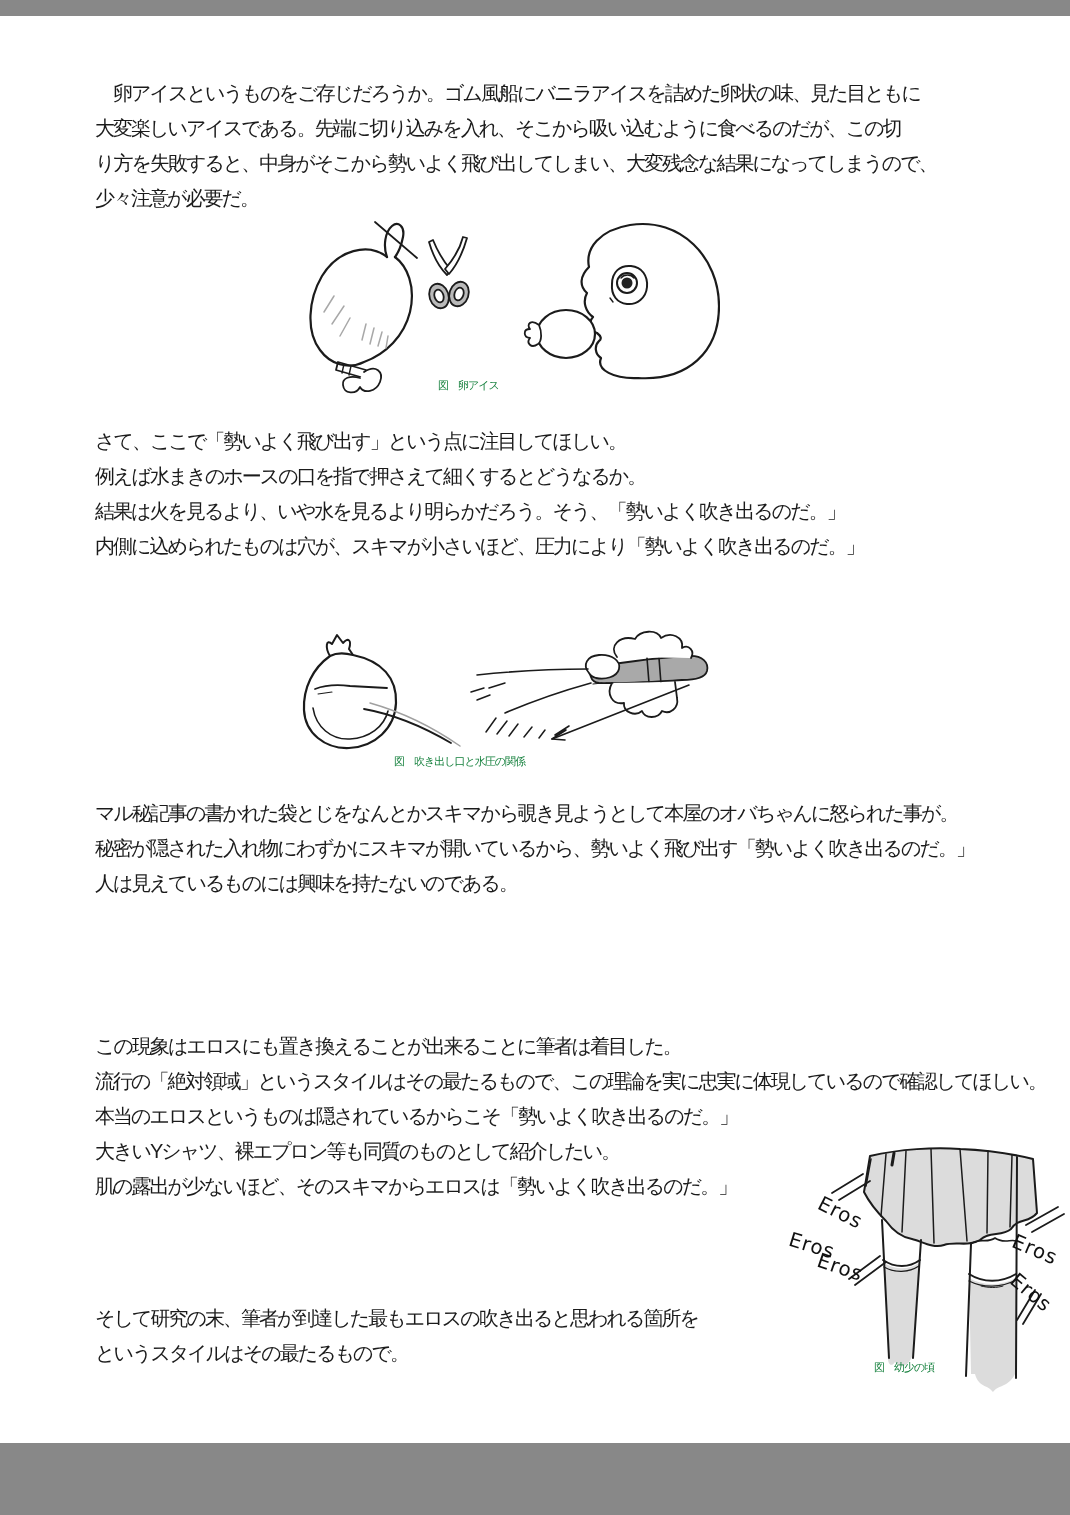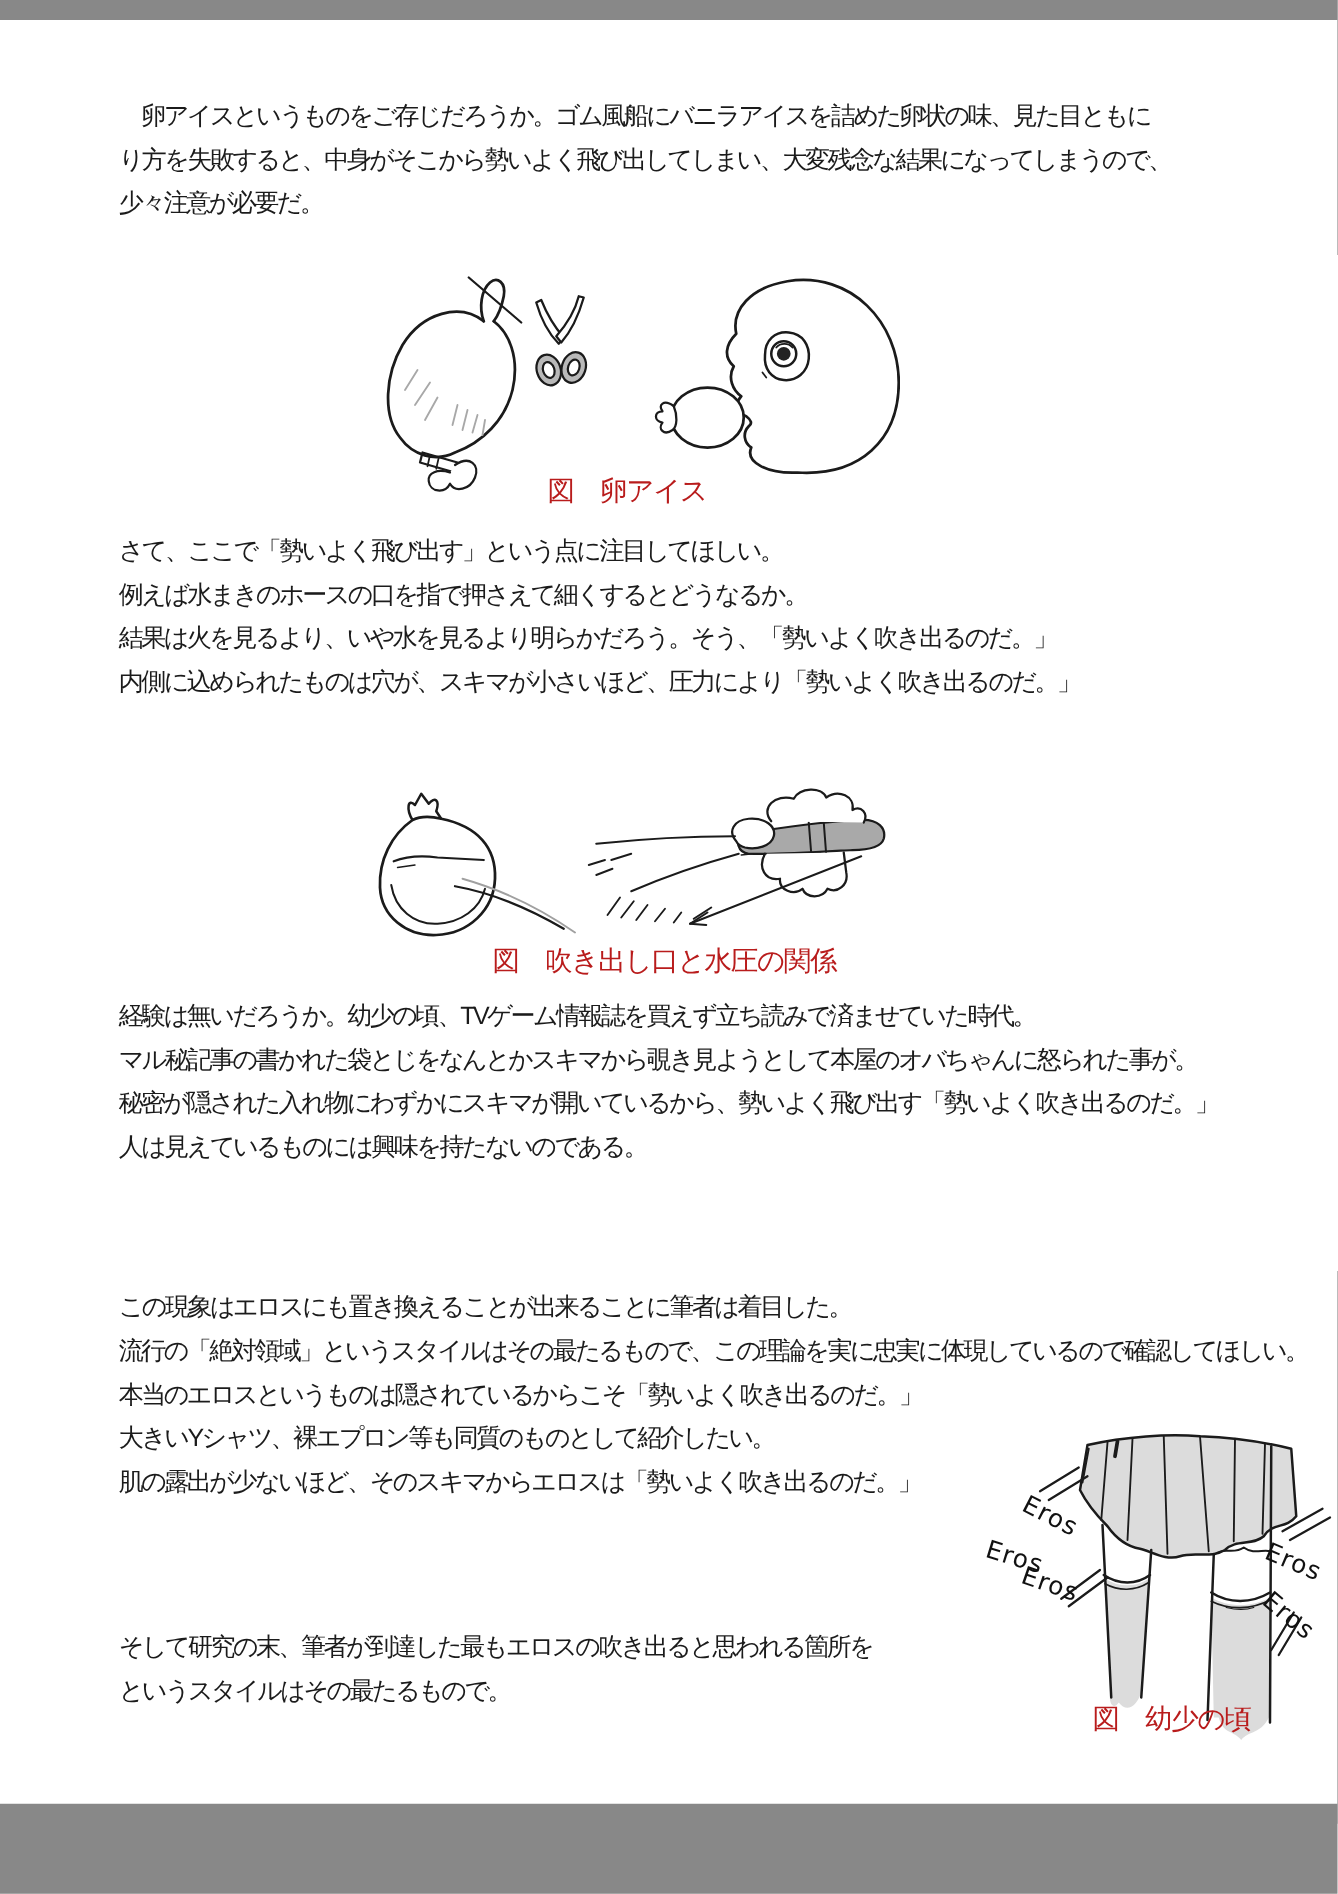--- a/index.html
+++ b/index.html
@@ -16,43 +16,44 @@
   .tline{
     white-space:pre;
     font-size:20px;
     line-height:35px;
     letter-spacing:-2px;
     color:#1b1b1b;
   }
   .figwrap{position:absolute;}
   .caption{
     position:absolute;
-    font-size:22px;
+    font-size:11px;
     letter-spacing:-1px;
     white-space:pre;
-    color:#b91c1c;
+    color:#15803d;
   }
   .eros{
     position:absolute;
     font-family:"DejaVu Sans", sans-serif;
     font-size:20px;
     letter-spacing:1px;
     color:#111;
     transform-origin:left top;
     white-space:pre;
   }
   svg{display:block;}
 </style>
 </head>
 <body>
 
 <div class="page">
 
   <section class="para" style="top:60px;">
     <div class="tline">　卵アイスというものをご存じだろうか。ゴム風船にバニラアイスを詰めた卵状の味、見た目ともに</div>
+    <div class="tline">大変楽しいアイスである。先端に切り込みを入れ、そこから吸い込むように食べるのだが、この切</div>
     <div class="tline">り方を失敗すると、中身がそこから勢いよく飛び出してしまい、大変残念な結果になってしまうので、</div>
     <div class="tline">少々注意が必要だ。</div>
   </section>
 
   <div class="figwrap" style="left:290px;top:196px;width:430px;height:192px;">
     <svg width="430" height="192" viewBox="0 0 430 192">
       <g fill="none" stroke="#1b1b1b" stroke-width="2.2" stroke-linecap="round" stroke-linejoin="round">
 
         <path d="M97,45 C78,30 48,38 32,64 C18,88 16,120 30,138 C40,152 58,158 74,150 C96,142 114,124 120,100 C126,74 117,54 105,45"></path>
 
@@ -133,21 +134,20 @@
         <path d="M196,104 L206,90 M207,106 L217,93 M219,108 L228,96 M234,109 L242,99 M249,110 L255,102" stroke-width="1.5"></path>
 
         <path d="M399,57 L262,111" stroke-width="1.6"></path>
         <path d="M262,111 L276,102 M262,111 L275,112 M279,98 L265,107" stroke-width="1.6"></path>
       </g>
     </svg>
   </div>
   <div class="caption" style="left:394px;top:738px;">図　吹き出し口と水圧の関係</div>
 
   <section class="para" style="top:780px;">
-    <div class="tline">経験は無いだろうか。幼少の頃、TVゲーム情報誌を買えず立ち読みで済ませていた時代。</div>
     <div class="tline">マル秘記事の書かれた袋とじをなんとかスキマから覗き見ようとして本屋のオバちゃんに怒られた事が。</div>
     <div class="tline">秘密が隠された入れ物にわずかにスキマが開いているから、勢いよく飛び出す「勢いよく吹き出るのだ。」</div>
     <div class="tline">人は見えているものには興味を持たないのである。</div>
   </section>
 
   <section class="para" style="top:1013px;">
     <div class="tline">この現象はエロスにも置き換えることが出来ることに筆者は着目した。</div>
     <div class="tline">流行の「絶対領域」というスタイルはその最たるもので、この理論を実に忠実に体現しているので確認してほしい。</div>
     <div class="tline">本当のエロスというものは隠されているからこそ「勢いよく吹き出るのだ。」</div>
     <div class="tline">大きいYシャツ、裸エプロン等も同質のものとして紹介したい。</div>

